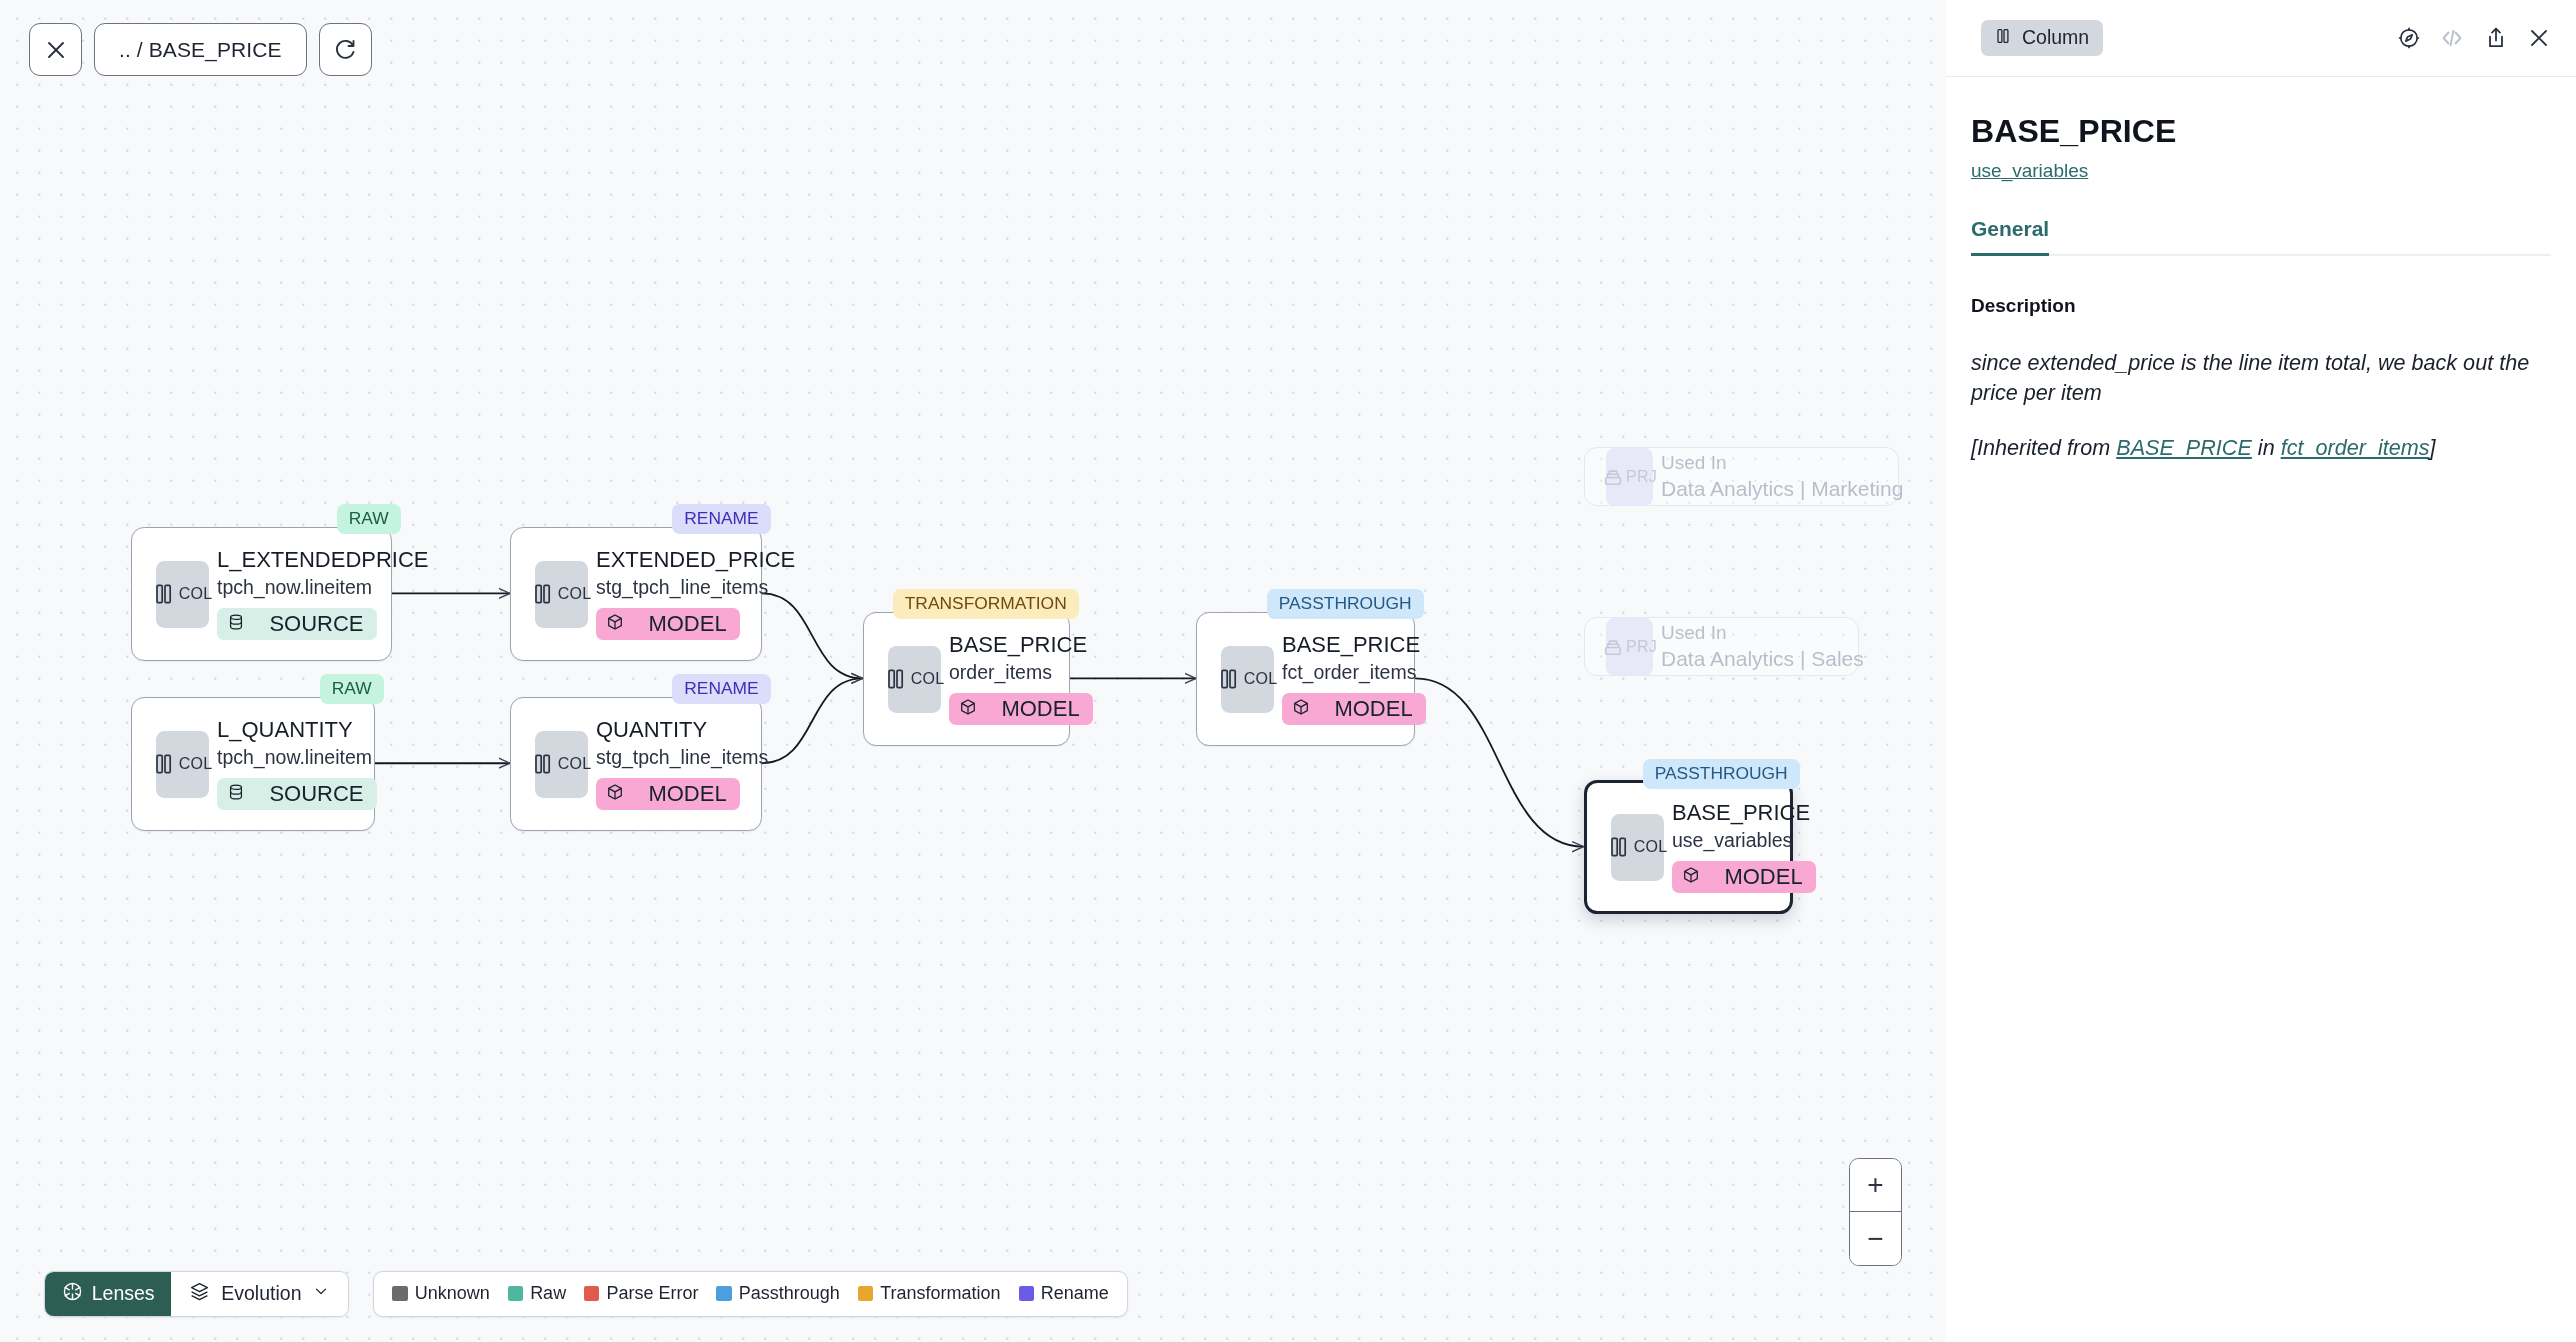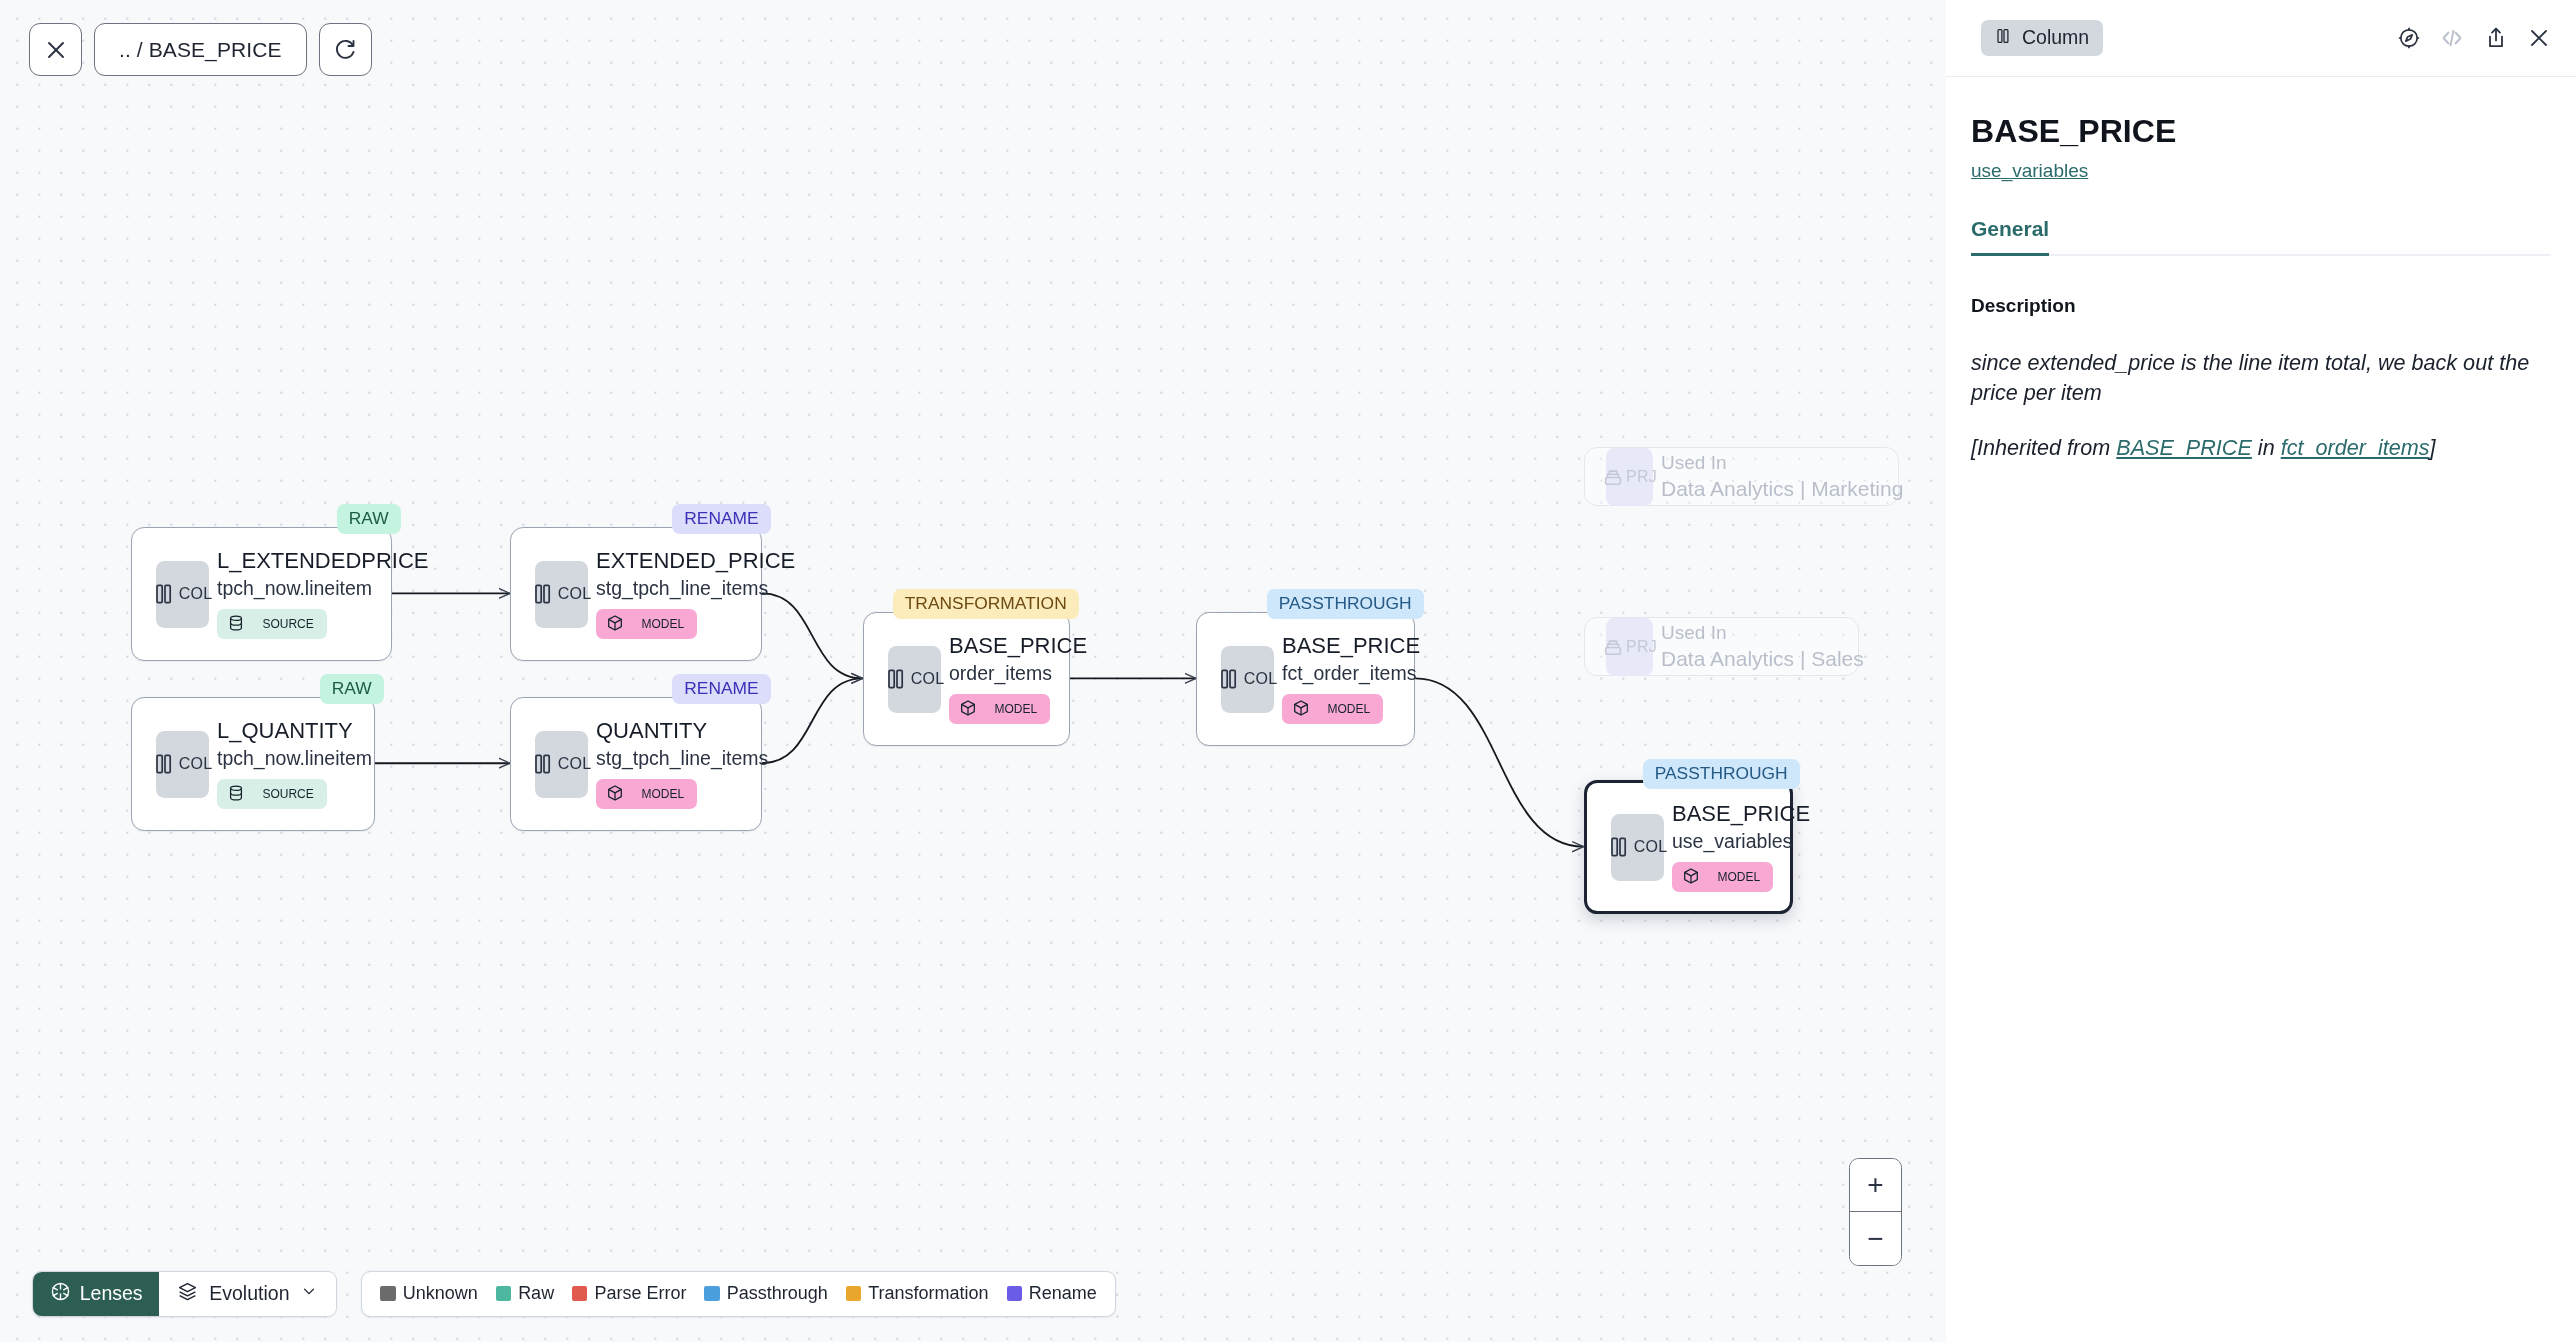--- a/index.html
+++ b/index.html
@@ -52,23 +52,23 @@
     display: flex; flex-direction: row; align-items: center; justify-content: center;
     gap: 2.1px; color: #2b3342;
   }
   .node-icon .glyph { height: 28px; display: flex; align-items: center; }
   .node-icon .kind { font-size: 16px; letter-spacing: 0.3px; line-height: 1; }
   .node-body { padding-left: 8px; padding-right: 21px; display: flex; flex-direction: column; gap: 4.2px; }
   .node-title { font-size: 22px; color: #171d28; line-height: 1.12; white-space: nowrap; }
   .node-sub { font-size: 19.5px; color: #2b3342; line-height: 1.12; white-space: nowrap; }
   .node-badge {
     align-self: flex-start; margin-top: 4.9px;
-    display: inline-flex; align-items: center; gap: 17px;
+    display: inline-flex; align-items: center; gap: 24px;
     padding: 4.9px 13.2px 4.9px 10.4px; border-radius: 7px;
-    font-size: 12px; line-height: 1; white-space: nowrap;
+    font-size: 22px; line-height: 1; white-space: nowrap;
   }
   .badge-source { background: #d8efe7; color: #16222c; }
   .badge-model  { background: #f9a8d4; color: #16222c; }
 
   .tag {
     position: absolute; top: -24px;
     padding: 6.3px 12px; border-radius: 7.7px;
     font-size: 17.4px; line-height: 1; white-space: nowrap; z-index: 12;
   }
   .tag-raw { background: #c4f3e0; color: #1d5c48; }
@@ -81,21 +81,21 @@
     border: 1.4px solid #e3e7ee; background: rgba(255,255,255,.38);
     box-shadow: none; padding-left: 21px;
   }
   .node.ghost .node-icon { background: #e7e9f8; color: #c5c9d6; height: 58px; width: 47px; }
   .node.ghost .node-title { font-size: 19px; color: #b9bfca; }
   .node.ghost .node-sub { font-size: 21px; color: #b9bfca; }
 
   .edges { position: absolute; inset: 0; z-index: 5; pointer-events: none; }
 
   
-  .bottombar { position: absolute; left: 32px; bottom: 26.4px; display: flex; align-items: center; gap: 24px; z-index: 30; }
+  .bottombar { position: absolute; left: 44px; bottom: 26.4px; display: flex; align-items: center; gap: 24px; z-index: 30; }
   .lenses-group {
     display: flex; align-items: stretch; height: 46px;
     border-radius: 9.7px; overflow: hidden;
     border: 1.3px solid #cfd6df; background: #fff;
     box-shadow: 0 0.7px 2.1px rgba(20,30,50,.07);
   }
   .lenses-btn {
     background: #2c5e53; color: #fff; display: flex; align-items: center; gap: 9px;
     padding: 0 16.7px; font-size: 19.5px; cursor: pointer;
   }

